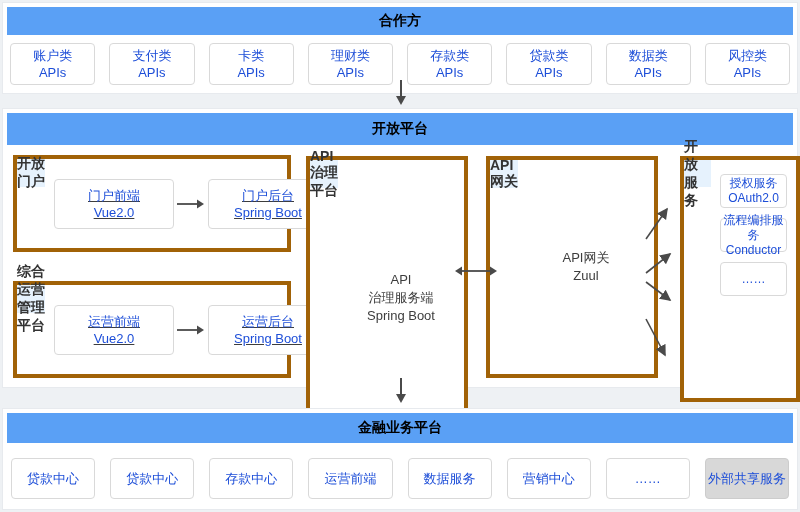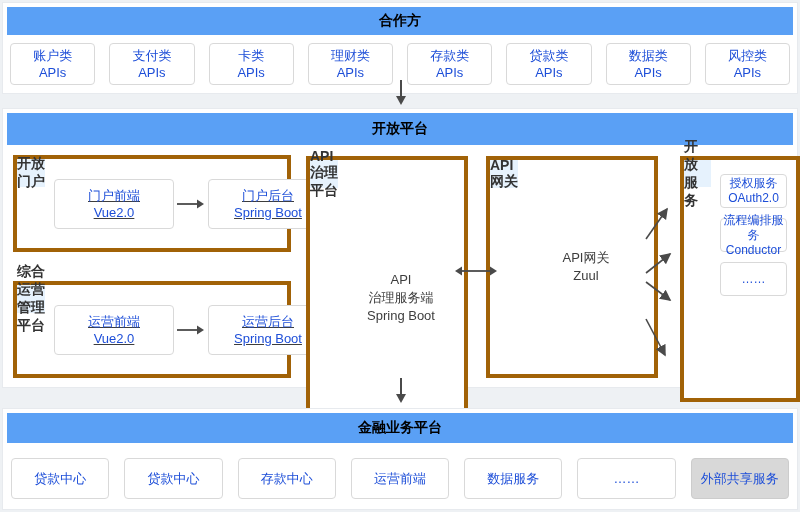--- a/index.html
+++ b/index.html
@@ -230,20 +230,23 @@
       <div class="node">
         <span>存款中心</span>
       </div>
       <div class="node">
         <span>运营前端</span>
       </div>
       <div class="node">
         <span>数据服务</span>
       </div>
       <div class="node">
+        <span>营销中心</span>
+      </div>
+      <div class="node">
         <span>……</span>
       </div>
       <div class="node gray">
         <span>外部共享服务</span>
       </div>
     </div>
   </div>
 
 </div>
 

